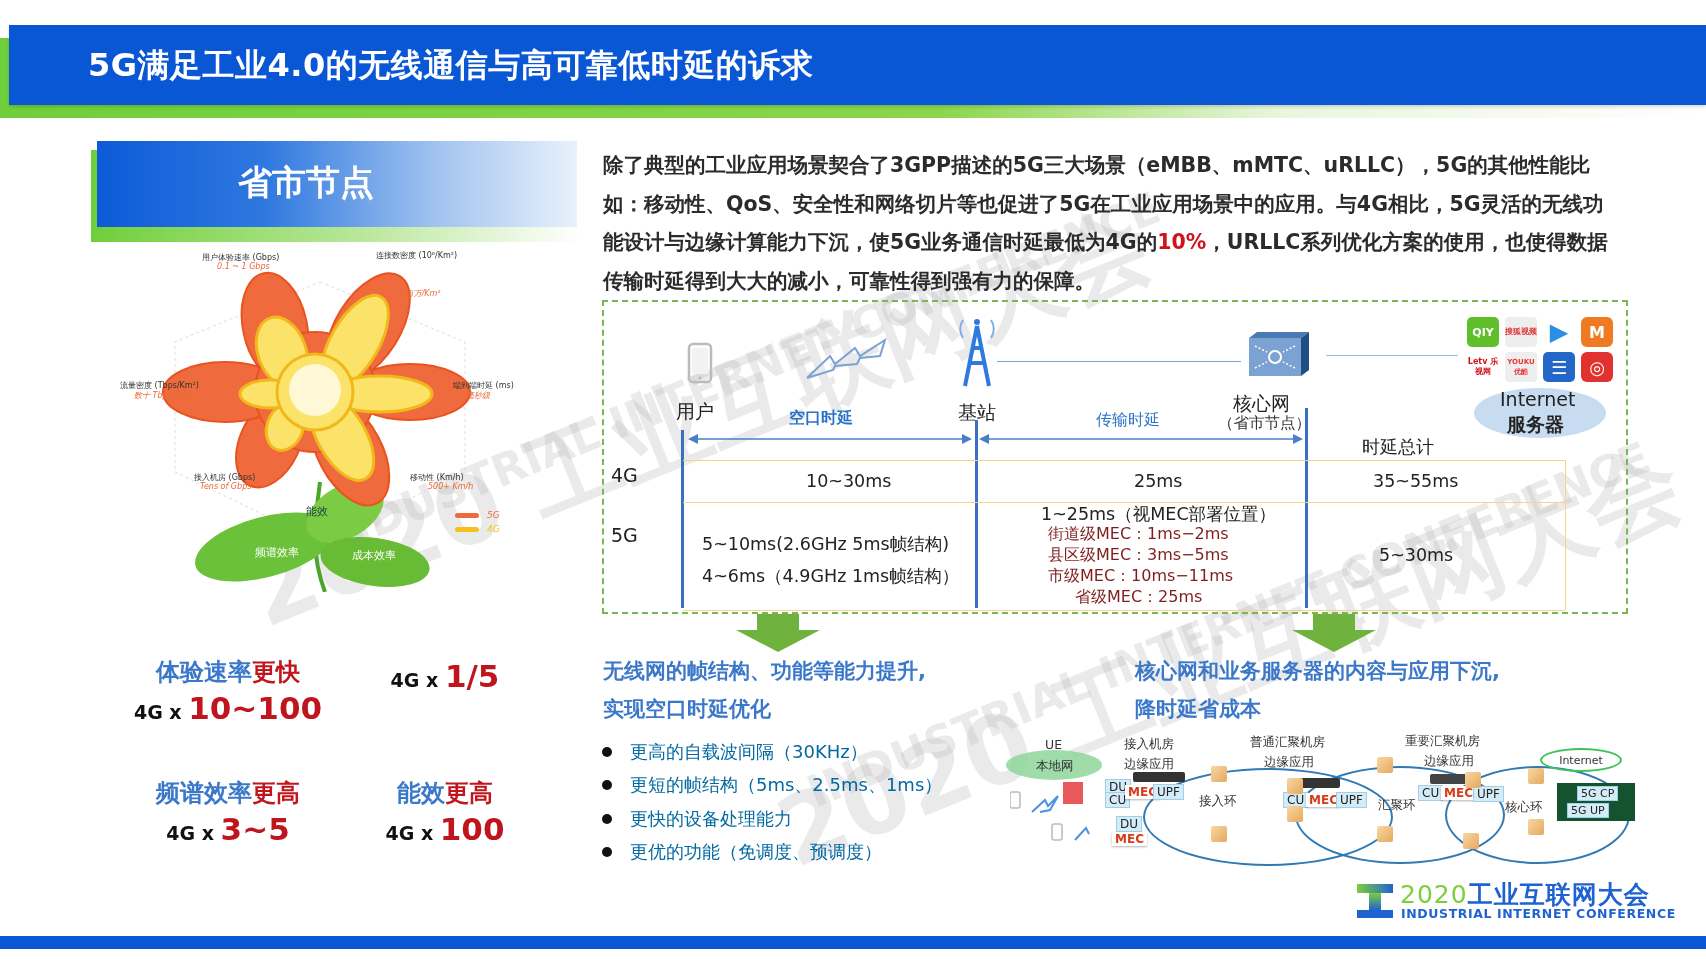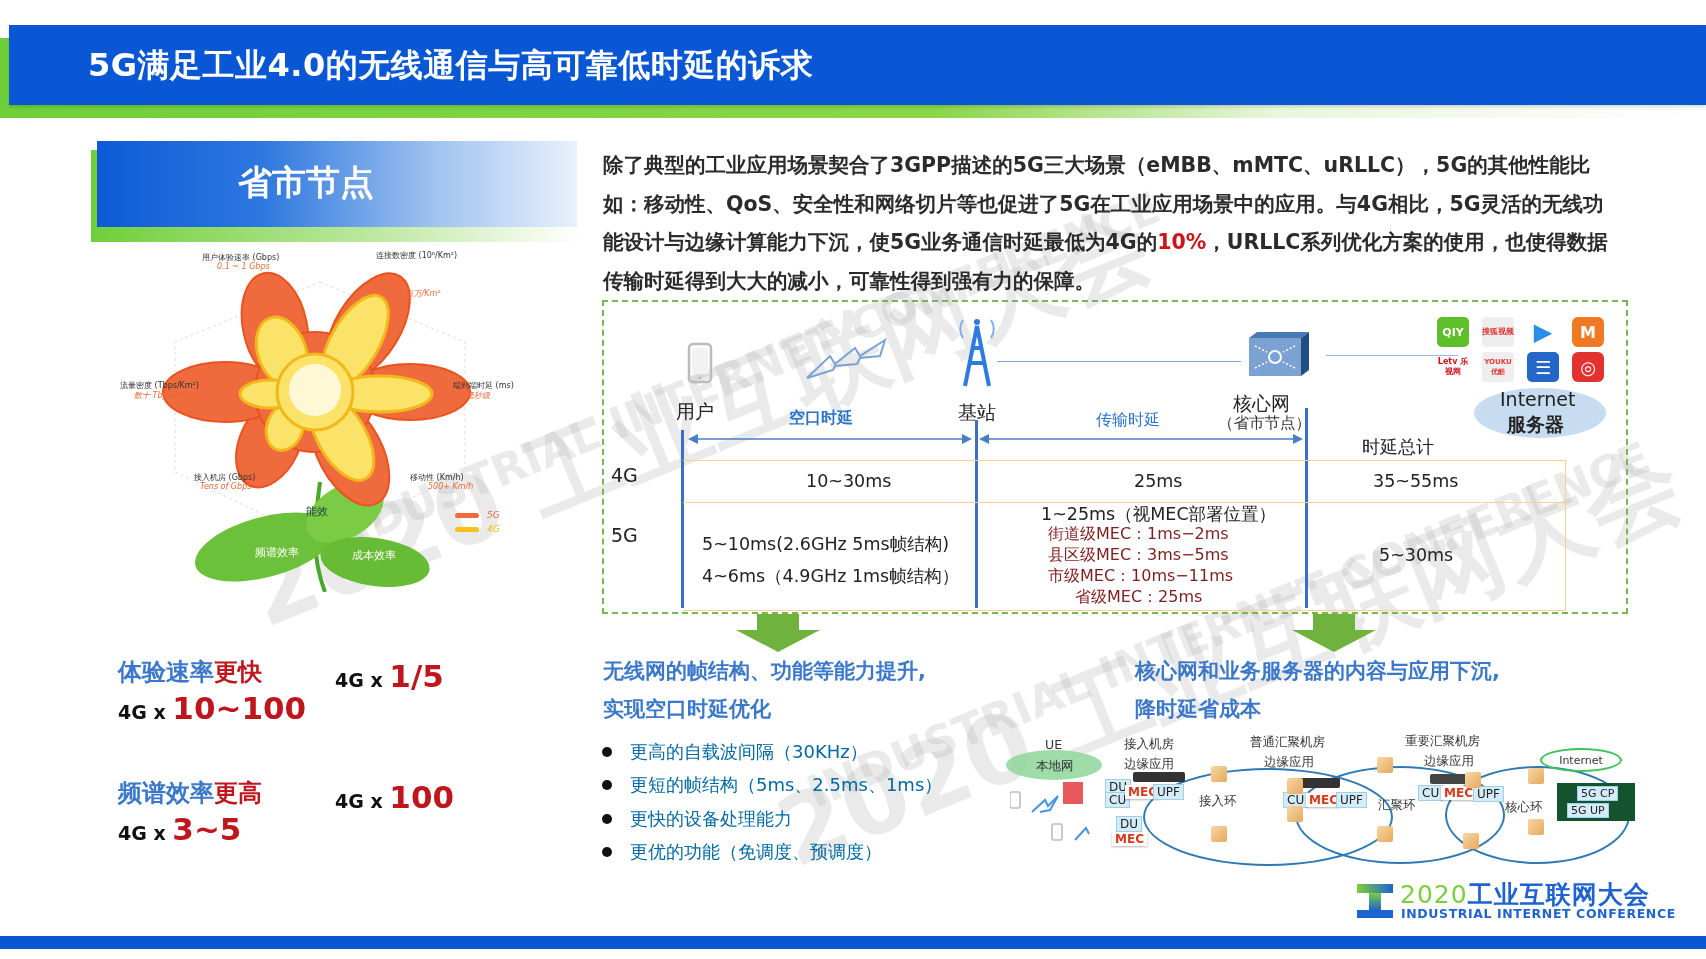--- a/index.html
+++ b/index.html
@@ -23,21 +23,21 @@
 
   
   .wm { color: rgba(180,180,180,0.28); font-weight: bold; white-space: nowrap; transform-origin: left top; pointer-events: none; }
 
   
   .flower { left: 110px; top: 262px; width: 420px; height: 330px; }
   .fl-label { font-size: 8px; color: #333; white-space: nowrap; }
   .fl-sub { font-size: 8px; color: #e86a3a; font-style: italic; white-space: nowrap; }
 
   
-  .kpi { text-align: left; width: 220px; }
+  .kpi { text-align: center; width: 220px; }
   .kpi-title { font-size: 24px; font-weight: bold; color: #3b78c9; }
   .kpi-title .red { color: #c0151d; }
   .kpi-val { margin-top: 2px; font-weight: bold; color: #111; }
   .kpi-val .pre { font-size: 19px; }
   .kpi-val .big { font-size: 31px; color: #c0151d; }
 
   
   .dbox { left: 602px; top: 300px; width: 1026px; height: 314px; border: 2px dashed #79b756; }
   .txt { white-space: nowrap; }
   .node-label { font-size: 19px; color: #222; }
@@ -149,20 +149,21 @@
   <div class="kpi-val"><span class="pre">4G x </span><span class="big">10~100</span></div>
 </div>
 <div class="abs kpi" style="left:335px; top:656px;">
   <div class="kpi-val"><span class="pre">4G x </span><span class="big">1/5</span></div>
 </div>
 <div class="abs kpi" style="left:118px; top:777px;">
   <div class="kpi-title"><span>频谱效率</span><span class="red">更高</span></div>
   <div class="kpi-val"><span class="pre">4G x </span><span class="big">3~5</span></div>
 </div>
 <div class="abs kpi" style="left:335px; top:777px;">
+  <div class="kpi-title"><span>能效</span><span class="red">更高</span></div>
   <div class="kpi-val"><span class="pre">4G x </span><span class="big">100</span></div>
 </div>
 
 <div class="abs dbox"></div>
 
 <svg class="abs" style="left:687px; top:338px;" width="26" height="46">
   <rect x="2" y="6" width="22" height="38" rx="4" fill="none" stroke="#bbb" stroke-width="2.5"></rect>
   <rect x="5" y="10" width="16" height="26" fill="#f2f2f2"></rect>
   <circle cx="13" cy="40" r="1.6" fill="#bbb"></circle>
 </svg>
@@ -181,21 +182,21 @@
 <div class="abs" style="left:1326px; top:355px; width:132px; height:1px; background:#9fb8d8;"></div>
 
 <svg class="abs" style="left:1243px; top:330px;" width="70" height="50">
   <polygon points="6,8 58,8 66,2 14,2" fill="#4a79b3"></polygon>
   <polygon points="58,8 66,2 66,40 58,46" fill="#1f4e85"></polygon>
   <rect x="6" y="8" width="52" height="38" fill="#7ba2d3"></rect>
   <circle cx="32" cy="27" r="6" fill="none" stroke="#fff" stroke-width="2"></circle>
   <path d="M12,16 L24,22 M52,16 L40,22 M12,38 L24,32 M52,38 L40,32" stroke="#fff" stroke-width="1.5" stroke-dasharray="2,2"></path>
 </svg>
 
-<div class="abs" style="left:1437px; top:317px; display:grid; grid-template-columns:repeat(4,32px); gap:5px 13px;">
+<div class="abs" style="left:1467px; top:317px; display:grid; grid-template-columns:repeat(4,32px); gap:5px 6px;">
   <div style="width:32px;height:30px;background:#5fbf2a;border-radius:5px;color:#fff;font-size:11px;font-weight:bold;display:flex;align-items:center;justify-content:center;">QIY</div>
   <div style="width:32px;height:30px;background:#eee;border-radius:4px;color:#e03c3c;font-size:8px;font-weight:bold;display:flex;align-items:center;justify-content:center;text-align:center;line-height:10px;">搜狐视频</div>
   <div style="width:32px;height:30px;color:#2b8ee6;font-size:24px;display:flex;align-items:center;justify-content:center;">▶</div>
   <div style="width:32px;height:30px;background:#f07a22;border-radius:6px;color:#fff;font-size:16px;font-weight:bold;display:flex;align-items:center;justify-content:center;">M</div>
   <div style="width:32px;height:30px;color:#d0121b;font-size:8px;font-weight:bold;display:flex;align-items:center;justify-content:center;text-align:center;line-height:10px;">Letv 乐视网</div>
   <div style="width:32px;height:30px;background:#eee;border-radius:4px;color:#e83a3a;font-size:7px;font-weight:bold;display:flex;align-items:center;justify-content:center;text-align:center;line-height:10px;">YOUKU 优酷</div>
   <div style="width:32px;height:30px;background:#2368c8;border-radius:5px;color:#fff;font-size:18px;display:flex;align-items:center;justify-content:center;">☰</div>
   <div style="width:32px;height:30px;background:#e2322f;border-radius:6px;color:#fff;font-size:18px;display:flex;align-items:center;justify-content:center;">◎</div>
 </div>
 

